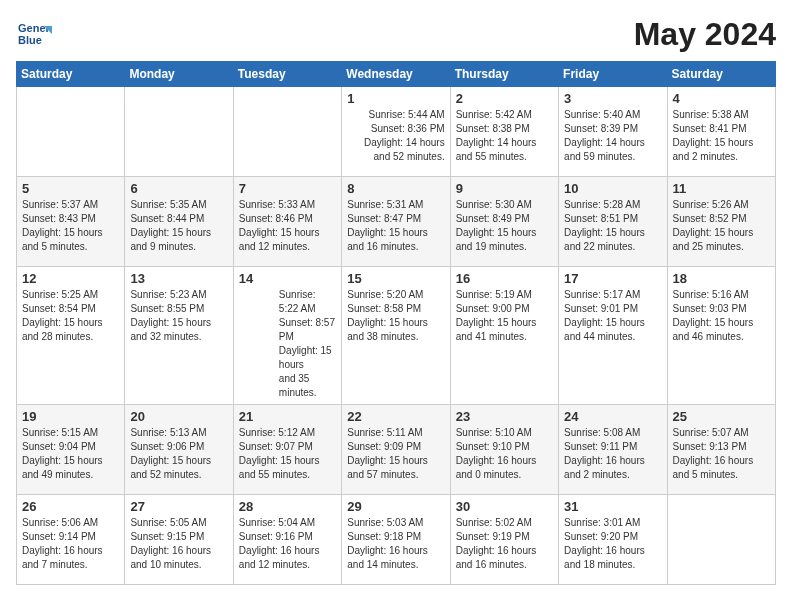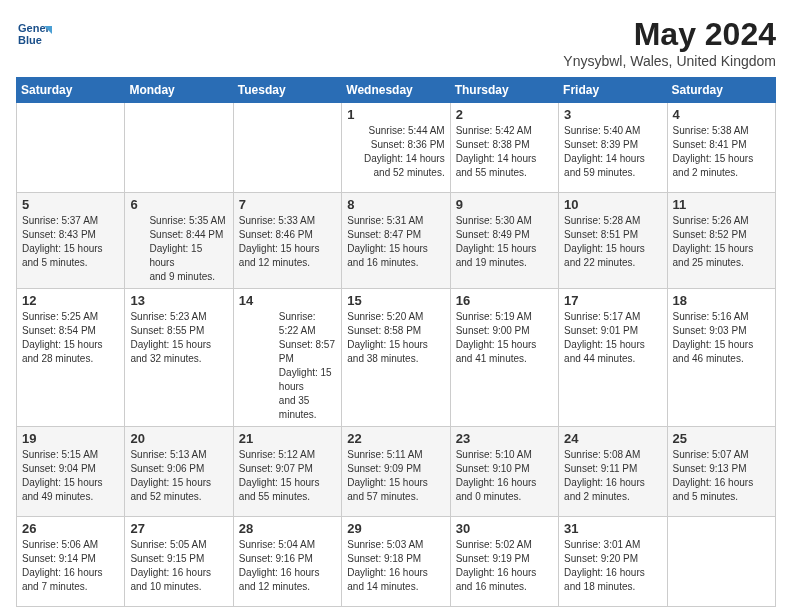--- a/index.html
+++ b/index.html
@@ -19,21 +19,21 @@
     .logo {
       display: flex;
       align-items: center;
       gap: 4px;
     }
     .logo-icon {
       width: 36px;
       height: 36px;
     }
     .title-block {
-      text-align: right;
+      text-align: center;
     }
     .calendar-title {
       font-size: 32px;
       font-weight: bold;
       color: #222;
     }
     .calendar-subtitle {
       font-size: 14px;
       color: #444;
     }
@@ -88,21 +88,20 @@
   <div class="logo">
     <svg class="logo-icon" viewBox="0 0 36 36">
       <rect x="0" y="0" width="36" height="36" fill="white"></rect>
       <text x="2" y="16" font-family="Arial" font-weight="bold" font-size="11" fill="#1a4f8a">General</text>
       <text x="2" y="28" font-family="Arial" font-weight="bold" font-size="11" fill="#1a4f8a">Blue</text>
       <polygon points="28,10 36,10 36,18" fill="#4a9fd4"></polygon>
     </svg>
   </div>
   <div class="title-block">
     <div class="calendar-title">May 2024</div>
-    <div class="calendar-subtitle">Ynysybwl, Wales, United Kingdom</div>
   </div>
 </div>
 
 <table>
   <thead>
     <tr>
     <th>Saturday</th>
         <th>Monday</th>
         <th>Tuesday</th>
         <th>Wednesday</th>
@@ -148,21 +147,21 @@
       <tr>
         <td>
           <div class="day-number">5</div>
           <div class="day-info" style="white-space: pre-line;">Sunrise: 5:37 AM
 Sunset: 8:43 PM
 Daylight: 15 hours
 and 5 minutes.</div>
         </td>
         <td>
           <div class="day-number">6</div>
-          <div class="day-info" style="white-space: pre-line; margin-left: 19px;">Sunrise: 5:35 AM
+          <div class="day-info" style="white-space: pre-line;">Sunrise: 5:35 AM
 Sunset: 8:44 PM
 Daylight: 15 hours
 and 9 minutes.</div>
         </td>
         <td>
           <div class="day-number">7</div>
           <div class="day-info" style="white-space: pre-line;">Sunrise: 5:33 AM
 Sunset: 8:46 PM
 Daylight: 15 hours
 and 12 minutes.</div>

